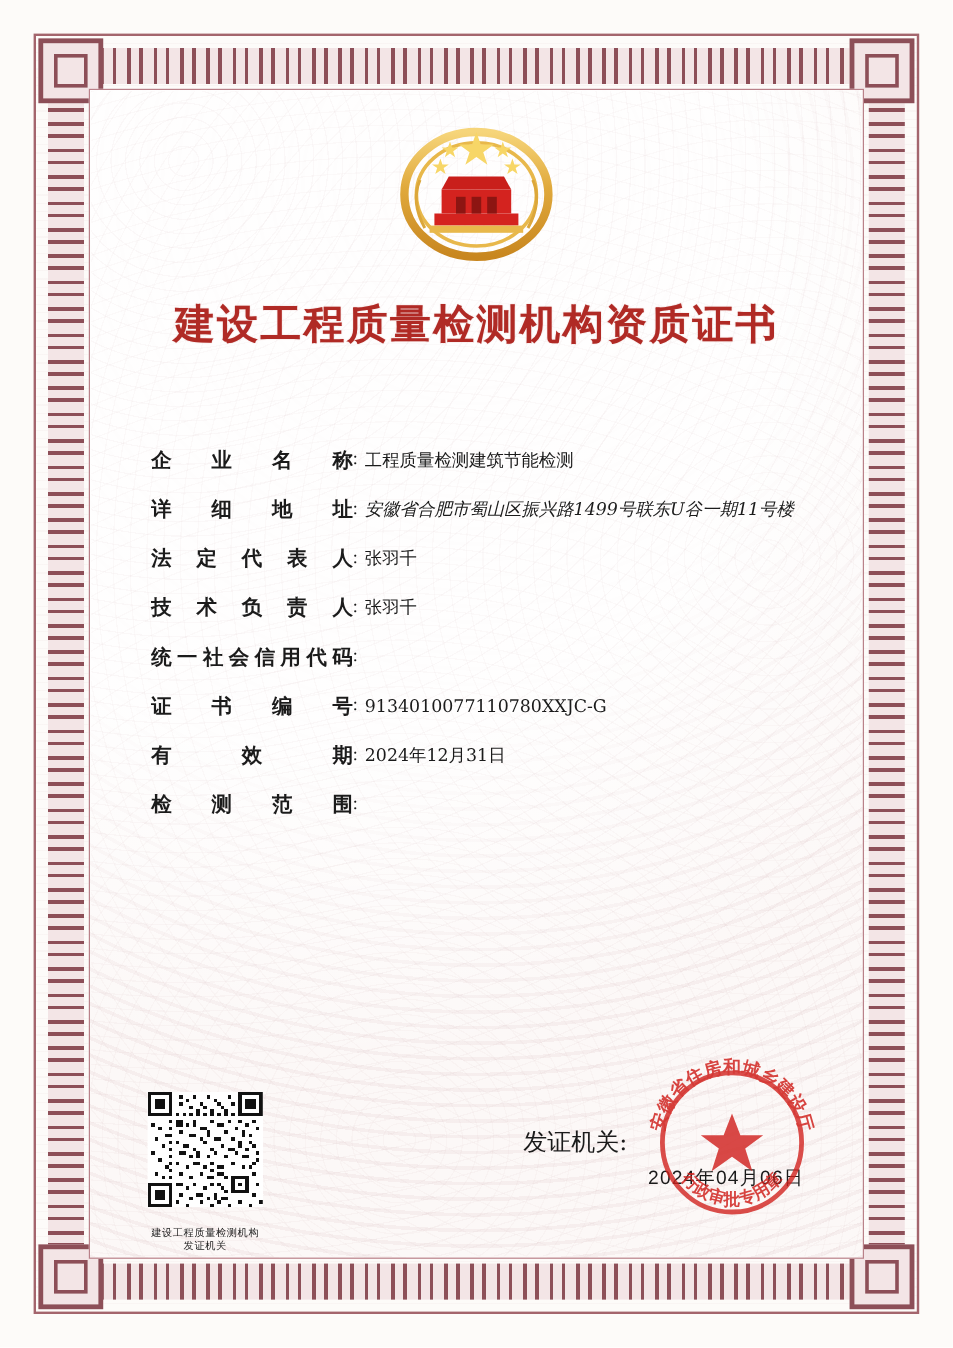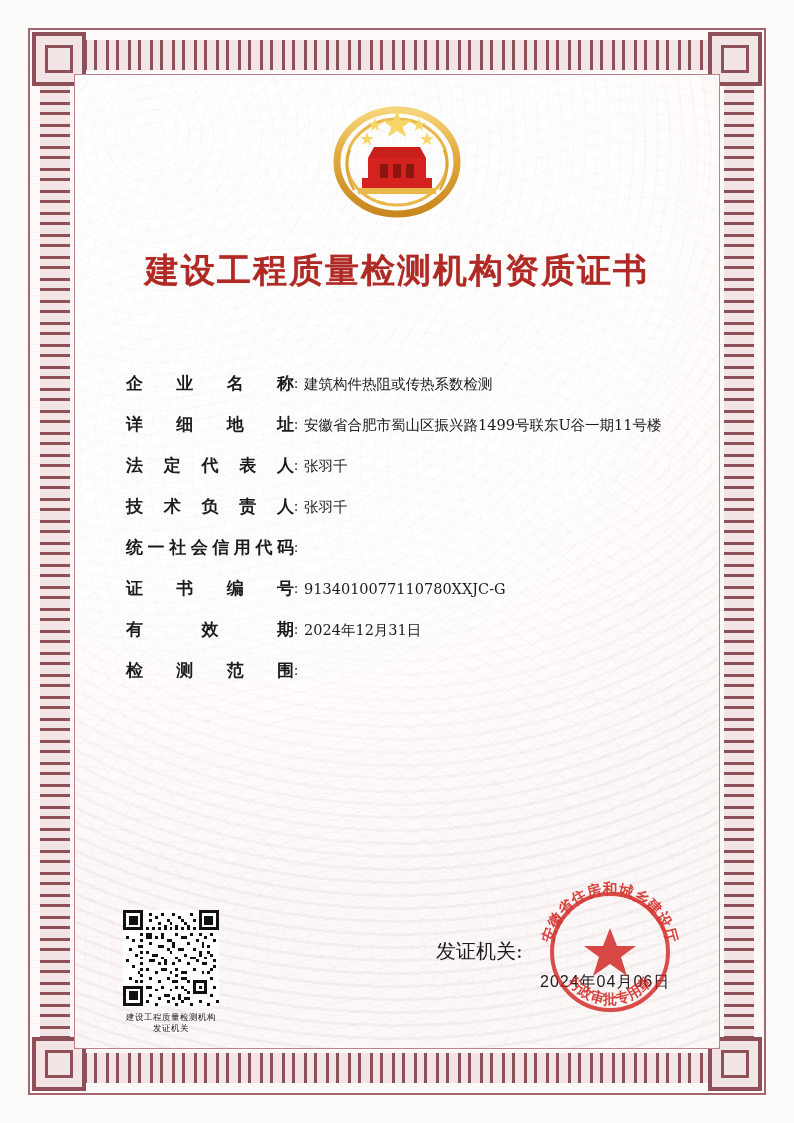--- a/index.html
+++ b/index.html
@@ -147,40 +147,40 @@
     padding-top: 3px;
   }
   .value {
     flex: 1 1 auto;
     font-size: 14.5px;
     line-height: 20px;
     color: #1b1b1b;
     font-family: "DejaVu Serif", "Liberation Serif", serif;
     padding-top: 2px;
   }
-  .row.addr .value { line-height: 21px; }
+  .row.addr .value { line-height: 21px; font-style: italic; }
   .row.scope .value { line-height: 21px; }
 
   
   .qr-wrap {
     position: absolute;
     left: 115px;
     top: 910px;
     width: 112px;
     text-align: center;
   }
   .qr {
     width: 96px;
     height: 96px;
     margin: 0 auto;
     display: block;
     background: #fff;
   }
   .qr-caption {
-    margin-top: 6px;
+    margin-top: 16px;
     font-size: 8.5px;
     line-height: 11px;
     color: #222;
     letter-spacing: 0.5px;
   }
 
   
   .issuer {
     position: absolute;
     left: 436px;
@@ -267,21 +267,21 @@
   <div class="fields">
 
     <div class="row">
       <div class="label">
           <span>企</span>
           <span>业</span>
           <span>名</span>
           <span>称</span>
         </div>
       <div class="colon">:</div>
-      <div class="value">建筑构件热阻或传热系数检测</div>
+      <div class="value">工程质量检测建筑节能检测</div>
     </div>
 
     <div class="row addr">
       <div class="label">
           <span>详</span>
           <span>细</span>
           <span>地</span>
           <span>址</span>
         </div>
       <div class="colon">:</div>

